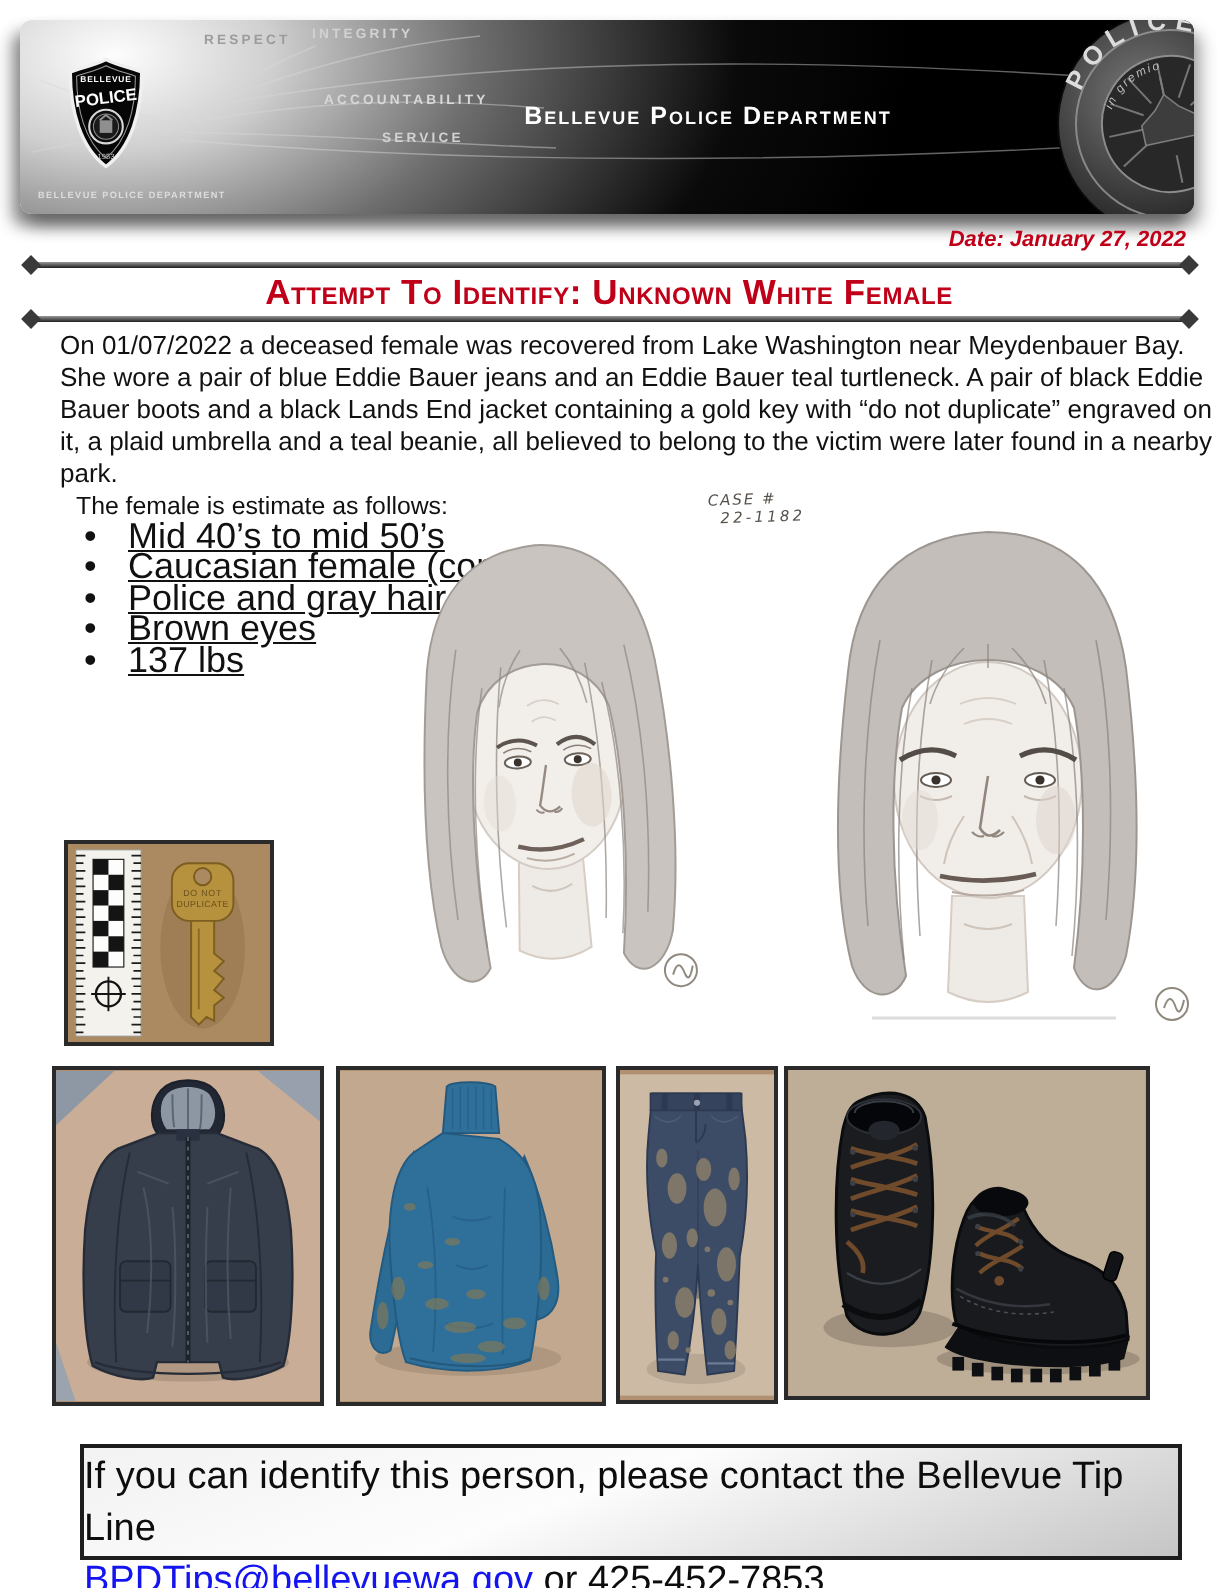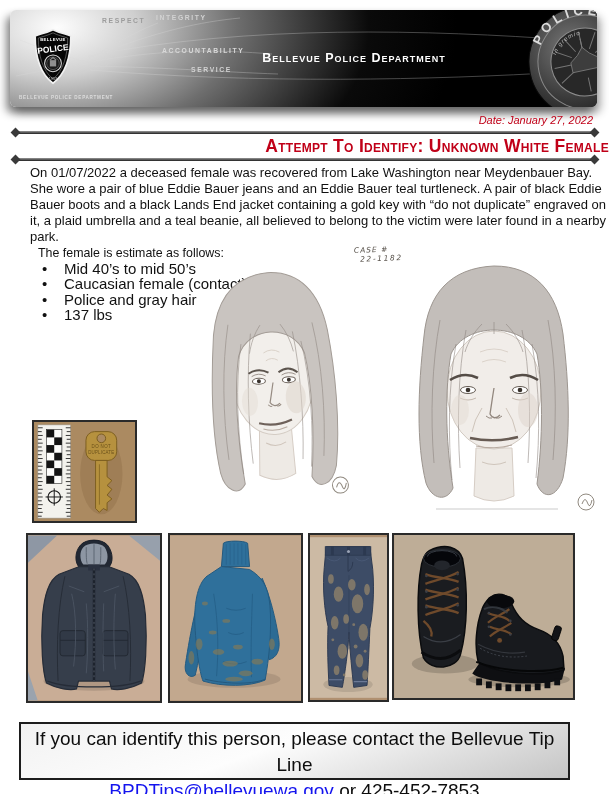--- a/index.html
+++ b/index.html
@@ -19,34 +19,34 @@
   .v-integrity{left:146px;top:4px;color:#d2d2d2;}
   .v-account{left:152px;top:37px;color:#d8d8d8;}
   .v-service{left:181px;top:56px;color:#d2d2d2;}
   .b-dept{position:absolute;left:244px;top:41px;width:200px;text-align:center;color:#fff;
           font-size:12.5px;font-variant:small-caps;letter-spacing:1px;font-weight:bold;}
   .b-caption{position:absolute;left:9px;top:85px;font-size:4.6px;letter-spacing:.7px;color:#ddd;font-weight:bold;}
   .badge{position:absolute;left:22px;top:17px;width:42px;height:60px;}
   .seal{position:absolute;right:-58px;top:-13px;width:140px;height:130px;transform:rotate(-12deg);}
 
   
-  .date{position:absolute;right:16px;top:114px;color:var(--red);font-weight:normal;font-style:italic;font-size:11px;}
+  .date{position:absolute;right:16px;top:114px;color:var(--red);font-weight:bold;font-style:italic;font-size:11px;}
   .rule{position:absolute;left:15px;width:580px;height:3px;background:linear-gradient(#989898,#1f1f1f);}
   .rule::before,.rule::after{content:"";position:absolute;top:-2px;width:7px;height:7px;background:#3a3a3a;transform:rotate(45deg);}
   .rule::before{left:-3px;}
   .rule::after{right:-3px;}
   .rule-1{top:131px;}
   .rule-2{top:158px;}
-  .doc-title{position:absolute;left:0;width:100%;top:136px;text-align:right;color:var(--red);
+  .doc-title{position:absolute;left:0;width:100%;top:136px;text-align:center;color:var(--red);
              font-weight:bold;font-size:17.5px;font-variant:small-caps;letter-spacing:.3px;}
   .summary{position:absolute;left:30px;top:165px;width:576px;font-size:13px;line-height:16.1px;}
 
   
   .desc-heading{position:absolute;left:38px;top:246px;font-size:12.4px;}
-  .desc-list{position:absolute;left:42px;top:261px;list-style:none;font-size:15px;}
+  .desc-list{position:absolute;left:42px;top:261px;list-style:none;font-size:18px;text-decoration:underline;}
   .desc-list li{line-height:15.4px;padding-left:22px;position:relative;}
   .desc-list li::before{content:"\2022";position:absolute;left:0;top:0;}
 
   .case-note{position:absolute;left:354px;top:245px;font-family:"DejaVu Sans",sans-serif;font-style:italic;
              font-size:7.5px;color:#57514a;letter-spacing:1px;transform:rotate(-2deg);line-height:9px;}
   .case-note .l2{margin-left:6px;letter-spacing:1.6px;}
 
   
   .sketch{position:absolute;}
   .sketch svg{display:block;width:100%;height:100%;}
@@ -56,23 +56,23 @@
   
   .photo{position:absolute;border:2px solid #2a2a2a;background:#b09070;}
   .photo svg{display:block;width:100%;height:100%;}
   .key-photo{left:32px;top:420px;width:105px;height:103px;}
   .jacket-photo{left:26px;top:533px;width:136px;height:170px;}
   .turtleneck-photo{left:168px;top:533px;width:135px;height:170px;}
   .jeans-photo{left:308px;top:533px;width:81px;height:169px;}
   .boots-photo{left:392px;top:533px;width:183px;height:167px;}
 
   
-  .tipbox{position:absolute;left:19px;top:722px;width:551px;height:58px;border:2px solid #1d1d1d;
+  .tipbox{position:absolute;left:40px;top:722px;width:551px;height:58px;border:2px solid #1d1d1d;
           background:linear-gradient(160deg,#f2f2f2 0%,#fdfdfd 45%,#c5c5c5 100%);
-          text-align:center;font-size:19px;color:#0d0d0d;padding-top:2px;line-height:26px;}
+          text-align:left;font-size:19px;color:#0d0d0d;padding-top:2px;line-height:26px;}
   .tip-email{color:var(--link);text-decoration:underline;}
 </style>
 </head>
 <body>
 
 <div class="page">
 
   <div class="banner">
     <svg class="rays" viewBox="0 0 587 97">
       <g stroke="#d9d9d9" stroke-width="0.7" opacity="0.45" fill="none">
@@ -151,20 +151,21 @@
   <div class="doc-title">Attempt To Identify: Unknown White Female</div>
   <div class="rule rule-2"></div>
 
   <p class="summary">On 01/07/2022 a deceased female was recovered from Lake Washington near Meydenbauer Bay.  She wore a pair of blue Eddie Bauer jeans and an Eddie Bauer teal turtleneck.  A pair of black Eddie Bauer boots and a black Lands End jacket containing a gold key with “do not duplicate” engraved on it, a plaid umbrella and a teal beanie, all believed to belong to the victim were later found in a nearby park.</p>
 
   <div class="desc-heading">The female is estimate as follows:</div>
   <ul class="desc-list">
     <li>Mid 40’s to mid 50’s</li>
     <li>Caucasian female (contact)</li>
     <li>Police and gray hair</li>
+    <li>Brown eyes</li>
     <li>137 lbs</li>
   </ul>
 
   <div class="case-note">
     <div class="l1">CASE #</div>
     <div class="l2">22-1182</div>
   </div>
 
   <div class="sketch sketch-left">
     <svg viewBox="0 0 180 245">

